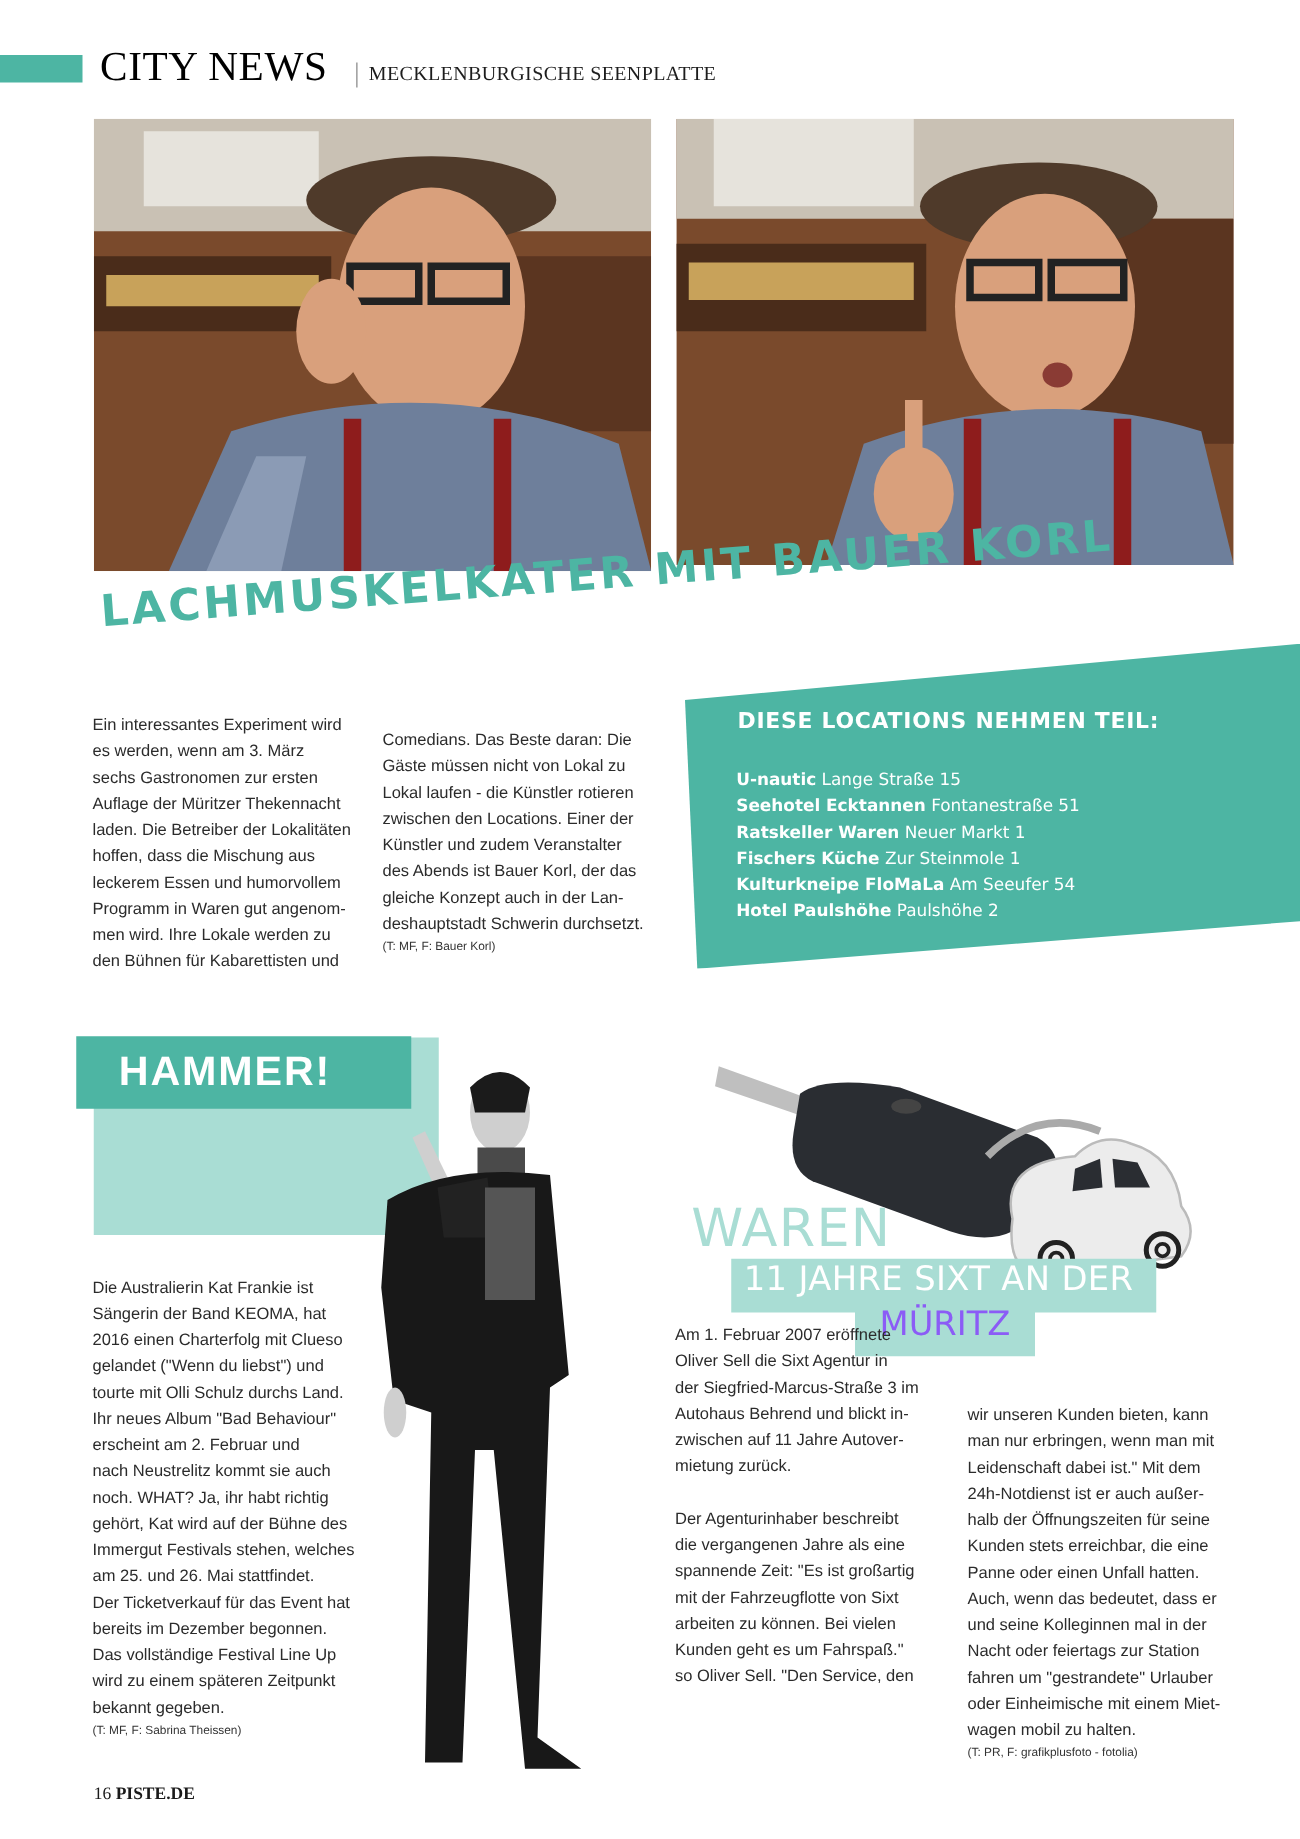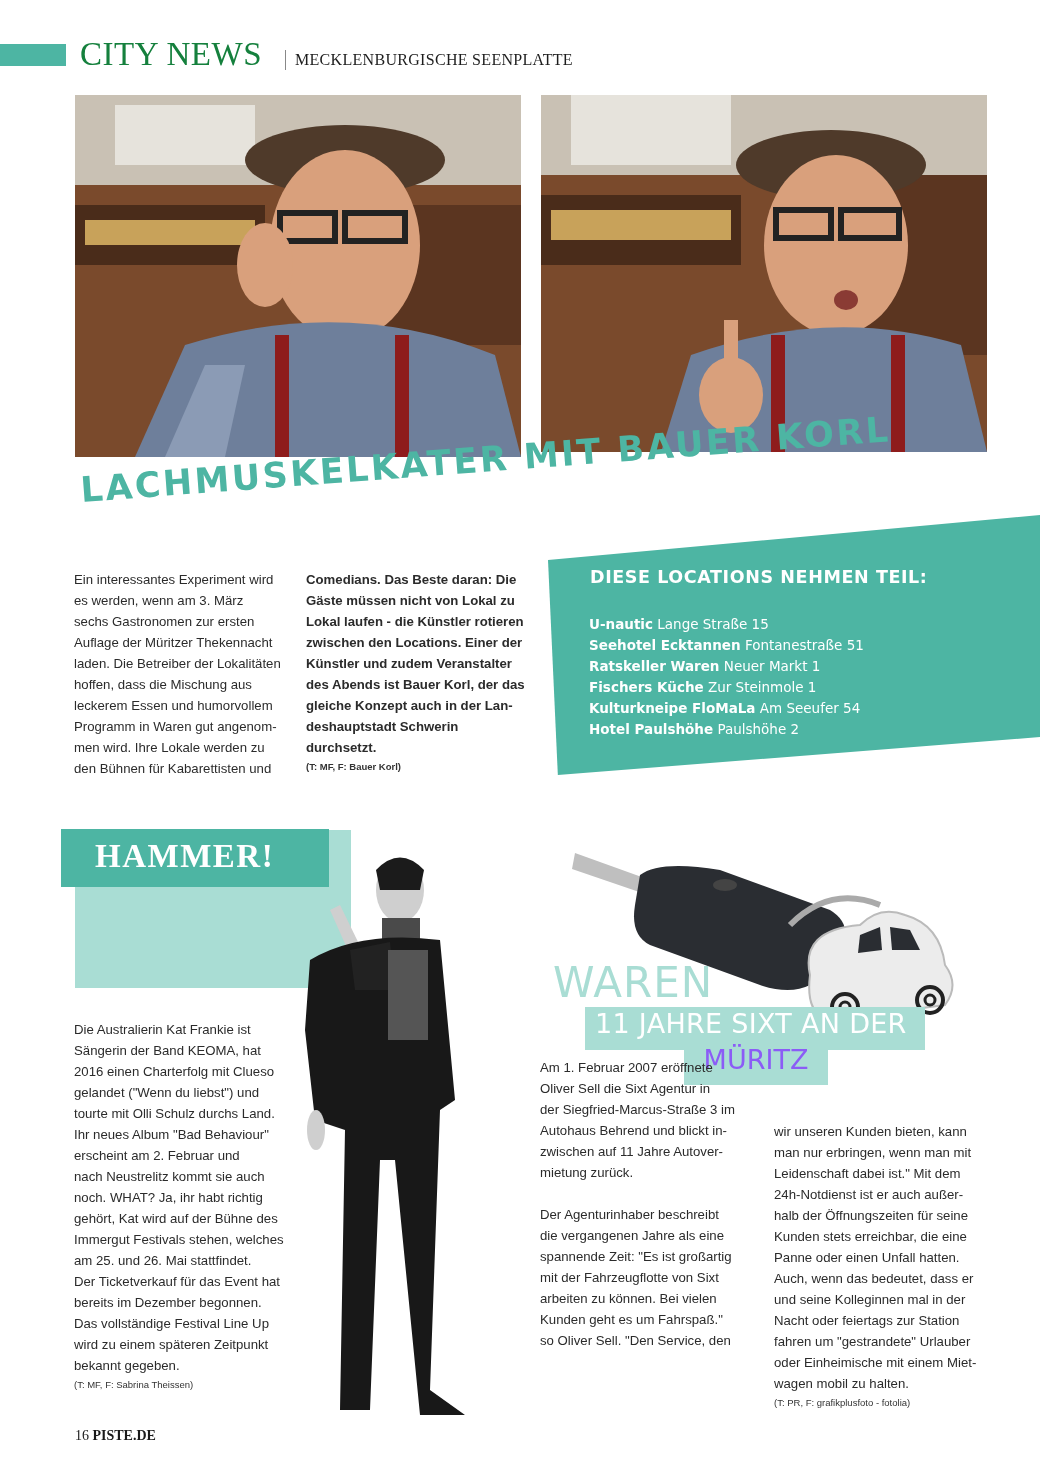--- a/index.html
+++ b/index.html
@@ -1,46 +1,46 @@
 <!DOCTYPE html>
 <html><head>
 <meta charset="utf-8">
 <style>
   * { box-sizing: border-box; margin: 0; padding: 0; }
   html, body { width: 1040px; height: 1471px; background: #ffffff; overflow: hidden; }
   body { position: relative; font-family: "DejaVu Sans", "Liberation Sans", sans-serif; color: #2a2a2a; }
 
   .header-bar { position: absolute; left: 0; top: 44px; width: 66px; height: 22px; background: #4db5a3; }
-  .header-title { position: absolute; left: 80px; top: 36px; font-family: "Liberation Serif", "DejaVu Serif", serif; font-size: 33px; color: #15803d; letter-spacing: 0.5px; white-space: nowrap; }
+  .header-title { position: absolute; left: 80px; top: 36px; font-family: "Liberation Serif", "DejaVu Serif", serif; font-size: 33px; color: #000000; letter-spacing: 0.5px; white-space: nowrap; }
   .header-sep { position: absolute; left: 285px; top: 50px; width: 1px; height: 20px; background: #888; }
   .header-sub { position: absolute; left: 295px; top: 51px; font-family: "Liberation Serif", "DejaVu Serif", serif; font-size: 16px; color: #1d1d1d; letter-spacing: 0.3px; white-space: nowrap; }
 
   
   .photo { position: absolute; overflow: hidden; }
   .photo1 { left: 75px; top: 95px; width: 446px; height: 362px; }
   .photo2 { left: 541px; top: 95px; width: 446px; height: 357px; }
   .photo svg { width: 100%; height: 100%; display: block; }
 
   .headline { position: absolute; left: 82px; top: 470px; font-family: "DejaVu Sans", sans-serif; font-weight: bold; font-size: 35px; color: #4db5a3; letter-spacing: 2.5px; transform: rotate(-4.3deg); transform-origin: left bottom; white-space: nowrap; }
 
   .body-text { position: absolute; font-family: "Liberation Sans", "DejaVu Sans", sans-serif; font-size: 13.2px; line-height: 21px; color: #2b2b2b; }
   .credit { font-size: 9.5px; line-height: 18px; color: #333; }
 
   .col1 { left: 74px; top: 569px; width: 222px; }
-  .col2 { left: 306px; top: 569px; width: 222px; font-weight: bold; }
+  .col2 { left: 306px; top: 581px; width: 222px; }
 
   .loc-box { position: absolute; left: 548px; top: 515px; width: 492px; height: 260px; background: #4db5a3; clip-path: polygon(0 45px, 100% 0, 100% 222px, 2% 100%); }
   .loc-title { position: absolute; left: 590px; top: 567px; font-weight: bold; font-size: 17.5px; color: #ffffff; letter-spacing: 0.6px; white-space: nowrap; }
   .loc-list { position: absolute; left: 589px; top: 614px; font-size: 13.5px; line-height: 21px; color: #ffffff; list-style: none; }
   .loc-list b { font-weight: bold; }
 
   
   .hammer-light { position: absolute; left: 75px; top: 830px; width: 276px; height: 158px; background: #a9ddd4; }
   .hammer-dark { position: absolute; left: 61px; top: 829px; width: 268px; height: 58px; background: #4db5a3; }
-  .hammer-title { position: absolute; left: 95px; top: 838px; font-family: Liberation Serif, serif; font-weight: bold; font-size: 33px; color: #ffffff; letter-spacing: 1.5px; white-space: nowrap; }
+  .hammer-title { position: absolute; left: 95px; top: 838px; font-family: Liberation Sans, sans-serif; font-weight: bold; font-size: 33px; color: #ffffff; letter-spacing: 1.5px; white-space: nowrap; }
   .hammer-sub { position: absolute; left: 82px; top: 888px; width: 260px; text-align: center; font-size: 23px; line-height: 34px; color: #ffffff; letter-spacing: 0.5px; }
 
   .kat-photo { position: absolute; left: 300px; top: 830px; width: 215px; height: 592px; }
   .col3 { left: 74px; top: 1019px; width: 230px; }
 
   
   .keys-photo { position: absolute; left: 560px; top: 835px; width: 430px; height: 200px; }
   .waren { position: absolute; left: 553px; top: 958px; font-size: 42px; color: #a9ddd4; letter-spacing: 1px; font-weight: normal; white-space: nowrap; }
   .sixt-bar1 { position: absolute; left: 585px; top: 1007px; width: 340px; height: 43px; background: #a9ddd4; }
   .sixt-bar2 { position: absolute; left: 684px; top: 1042px; width: 144px; height: 43px; background: #a9ddd4; }

